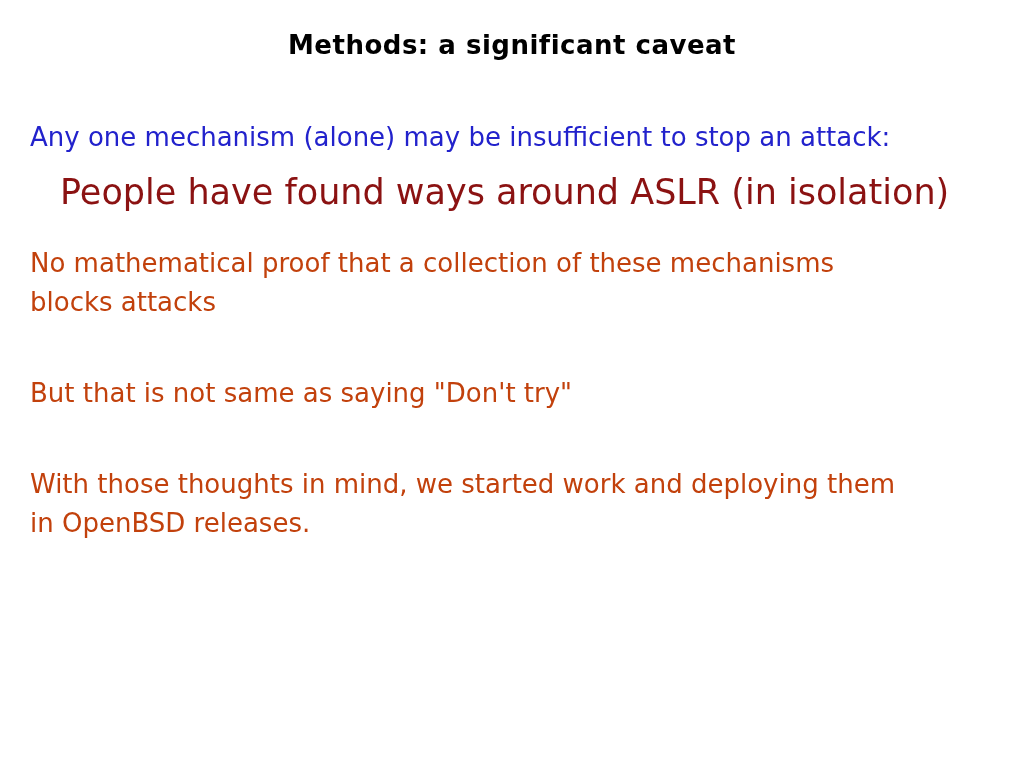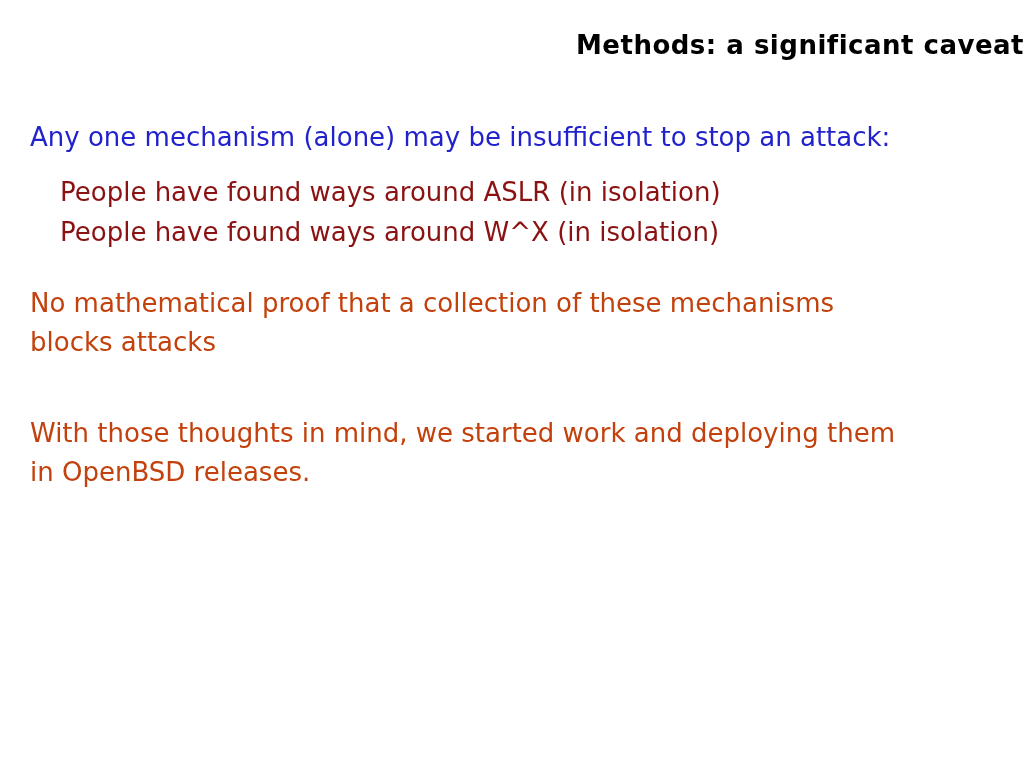--- a/index.html
+++ b/index.html
@@ -11,36 +11,36 @@
     position: relative;
     width: 1024px;
     height: 768px;
     background: #ffffff;
     overflow: hidden;
     font-family: "DejaVu Sans", "Liberation Sans", sans-serif;
   }
   .slide-title {
     margin: 0;
     padding-top: 30px;
-    text-align: right;
+    text-align: center;
     font-size: 26px;
     font-weight: bold;
     color: #000000;
     letter-spacing: 0.5px;
   }
   .intro-line {
     margin: 62px 7px 0 30px;
     font-size: 26px;
     color: #2222cc;
     white-space: pre-wrap;
   }
   .caveat-block {
     margin: 20px 0 0 0;
     color: #8b1212;
-    font-size: 26px;
+    font-size: 35px;
     line-height: 40px;
   }
   .caveat-line {
     white-space: pre-wrap;
   }
   .indent-1 { padding-left: 60px; }
   .indent-2 { padding-left: 90px; }
   .para {
     margin: 12px 0 0 30px;
     font-size: 26px;
@@ -56,23 +56,23 @@
 <body>
 
 <div class="slide">
 
   <h1 class="slide-title">Methods: a significant caveat</h1>
 
   <div class="intro-line">Any one mechanism (alone) may be insufficient to stop an attack:</div>
 
   <div class="caveat-block">
     <div class="caveat-line indent-1">People have found ways around ASLR (in isolation)</div>
-    <div class="caveat-line indent-1">People have found ways around W^X (in isolation)</div>
   </div>
 
   <div class="para para-1">No mathematical proof that a collection of these mechanisms
 blocks attacks</div>
 
+  <div class="para para-2">But that is not same as saying "Don't try"</div>
 
   <div class="para para-3">With those thoughts in mind, we started work and deploying them
 in OpenBSD releases.</div>
 
 </div>
 
 </body></html>

